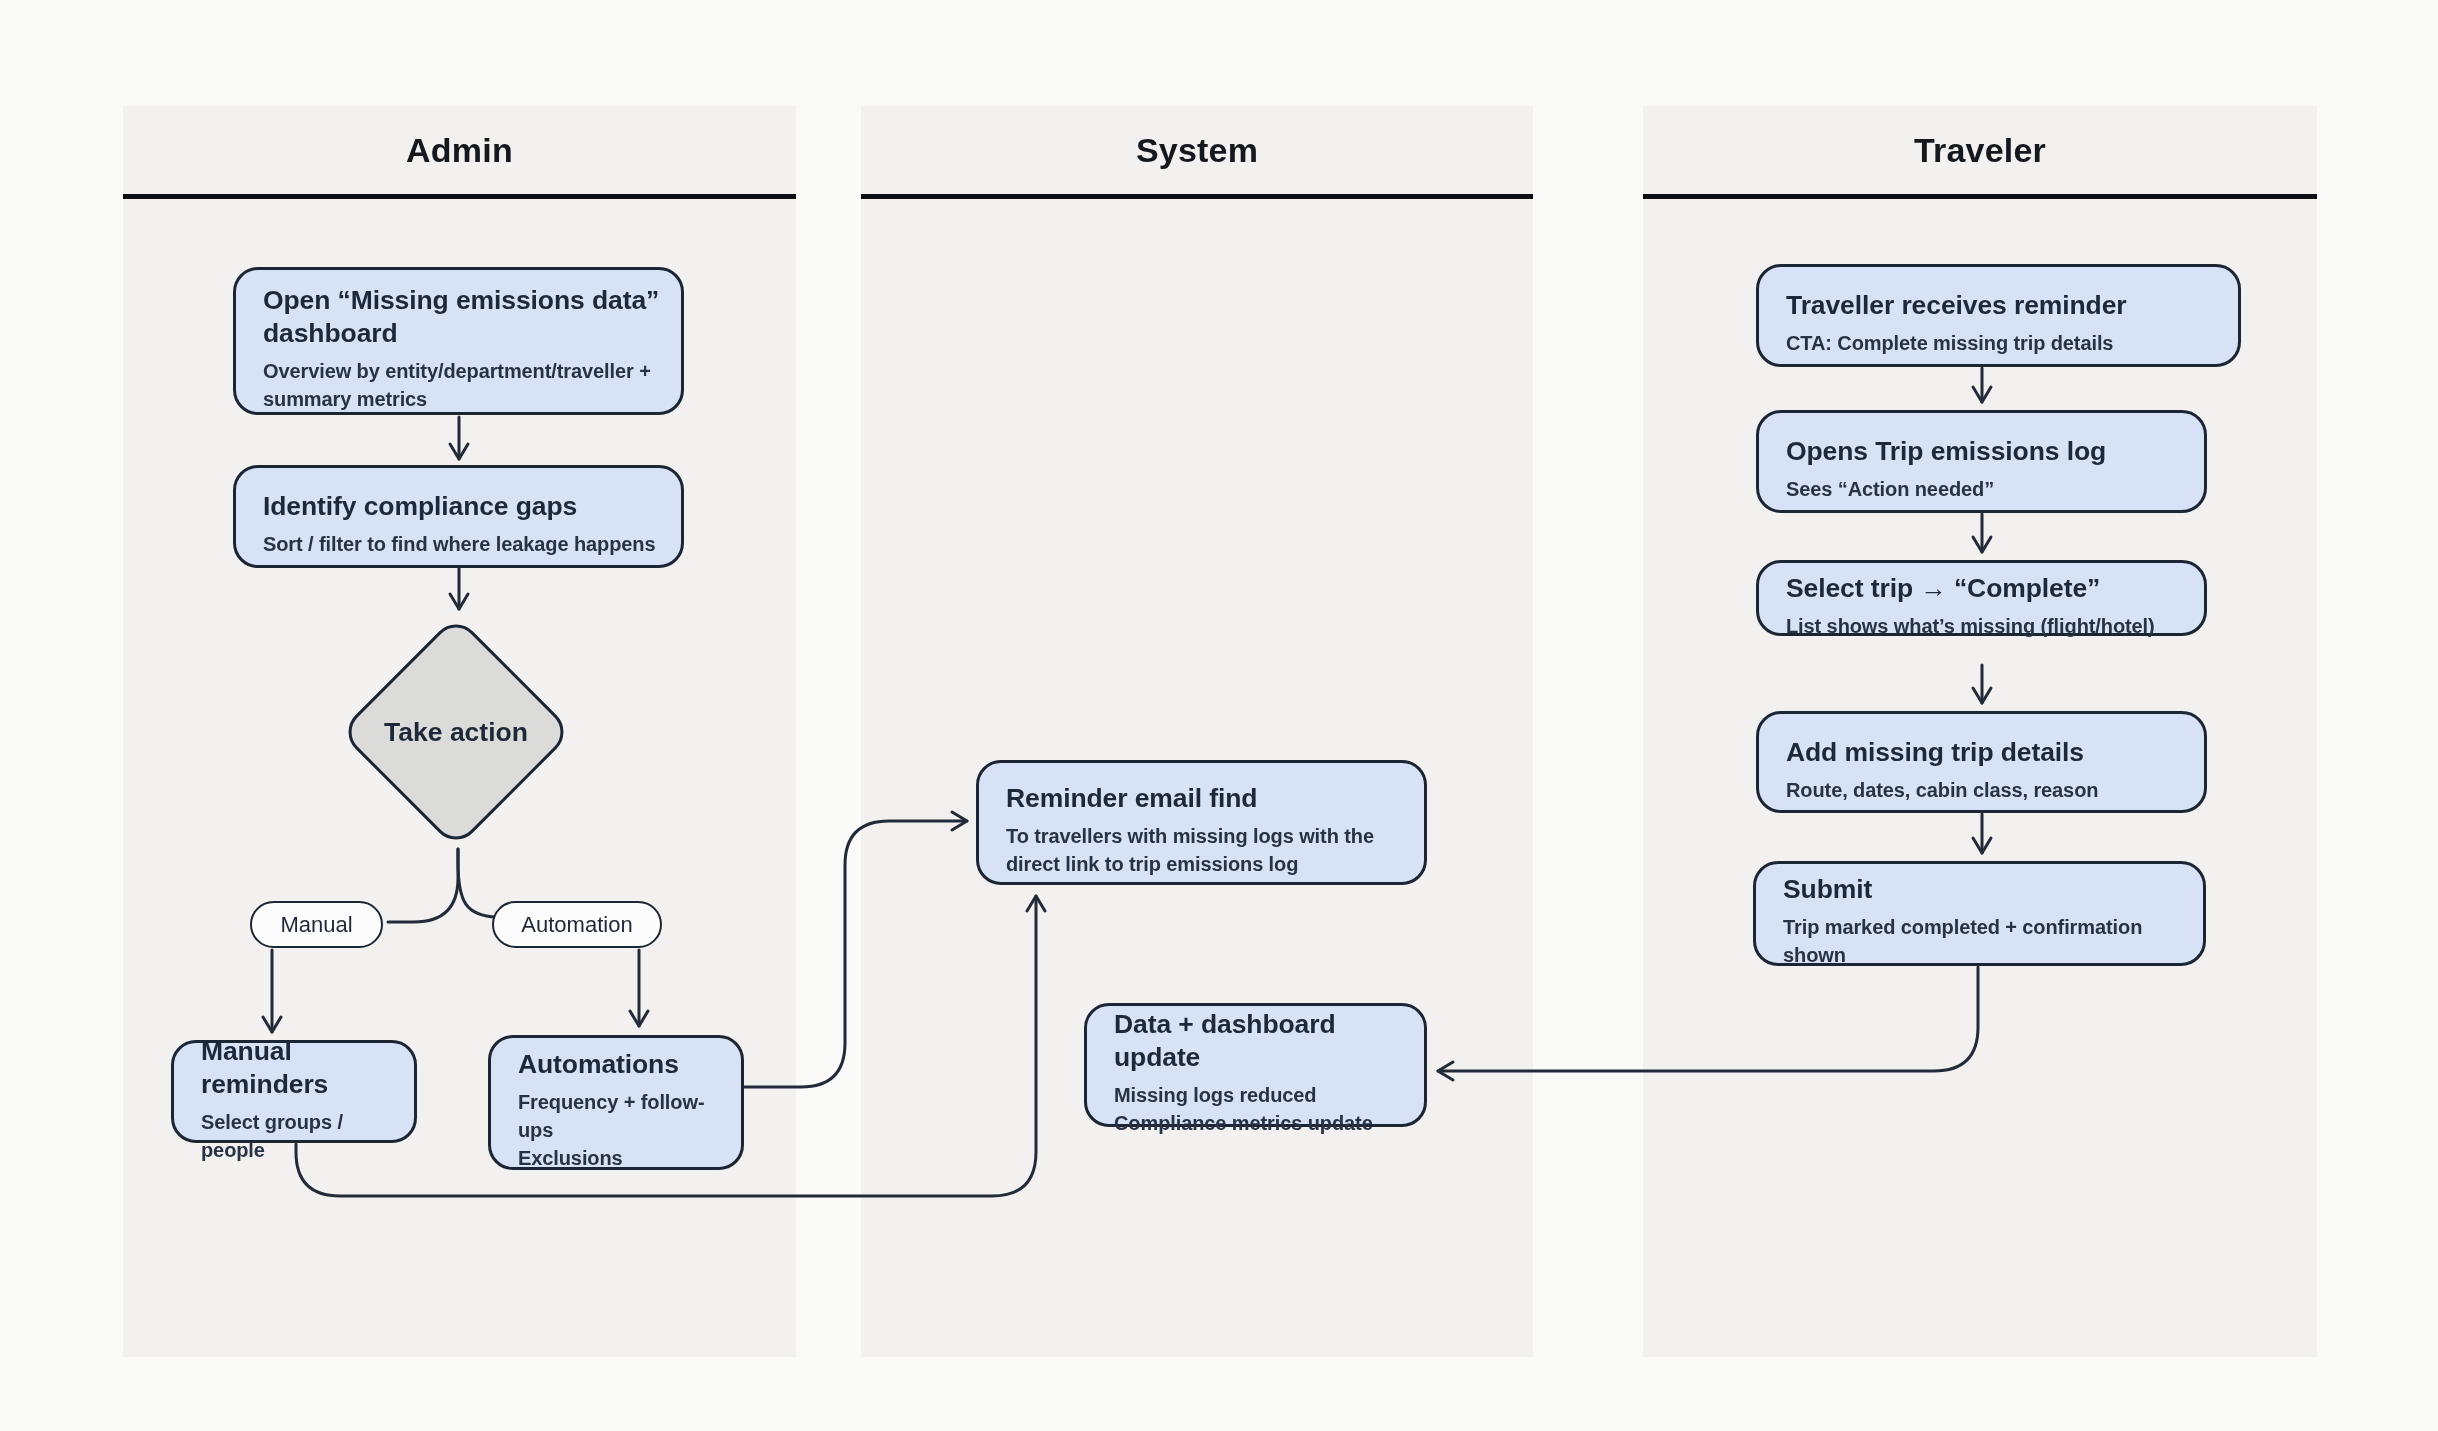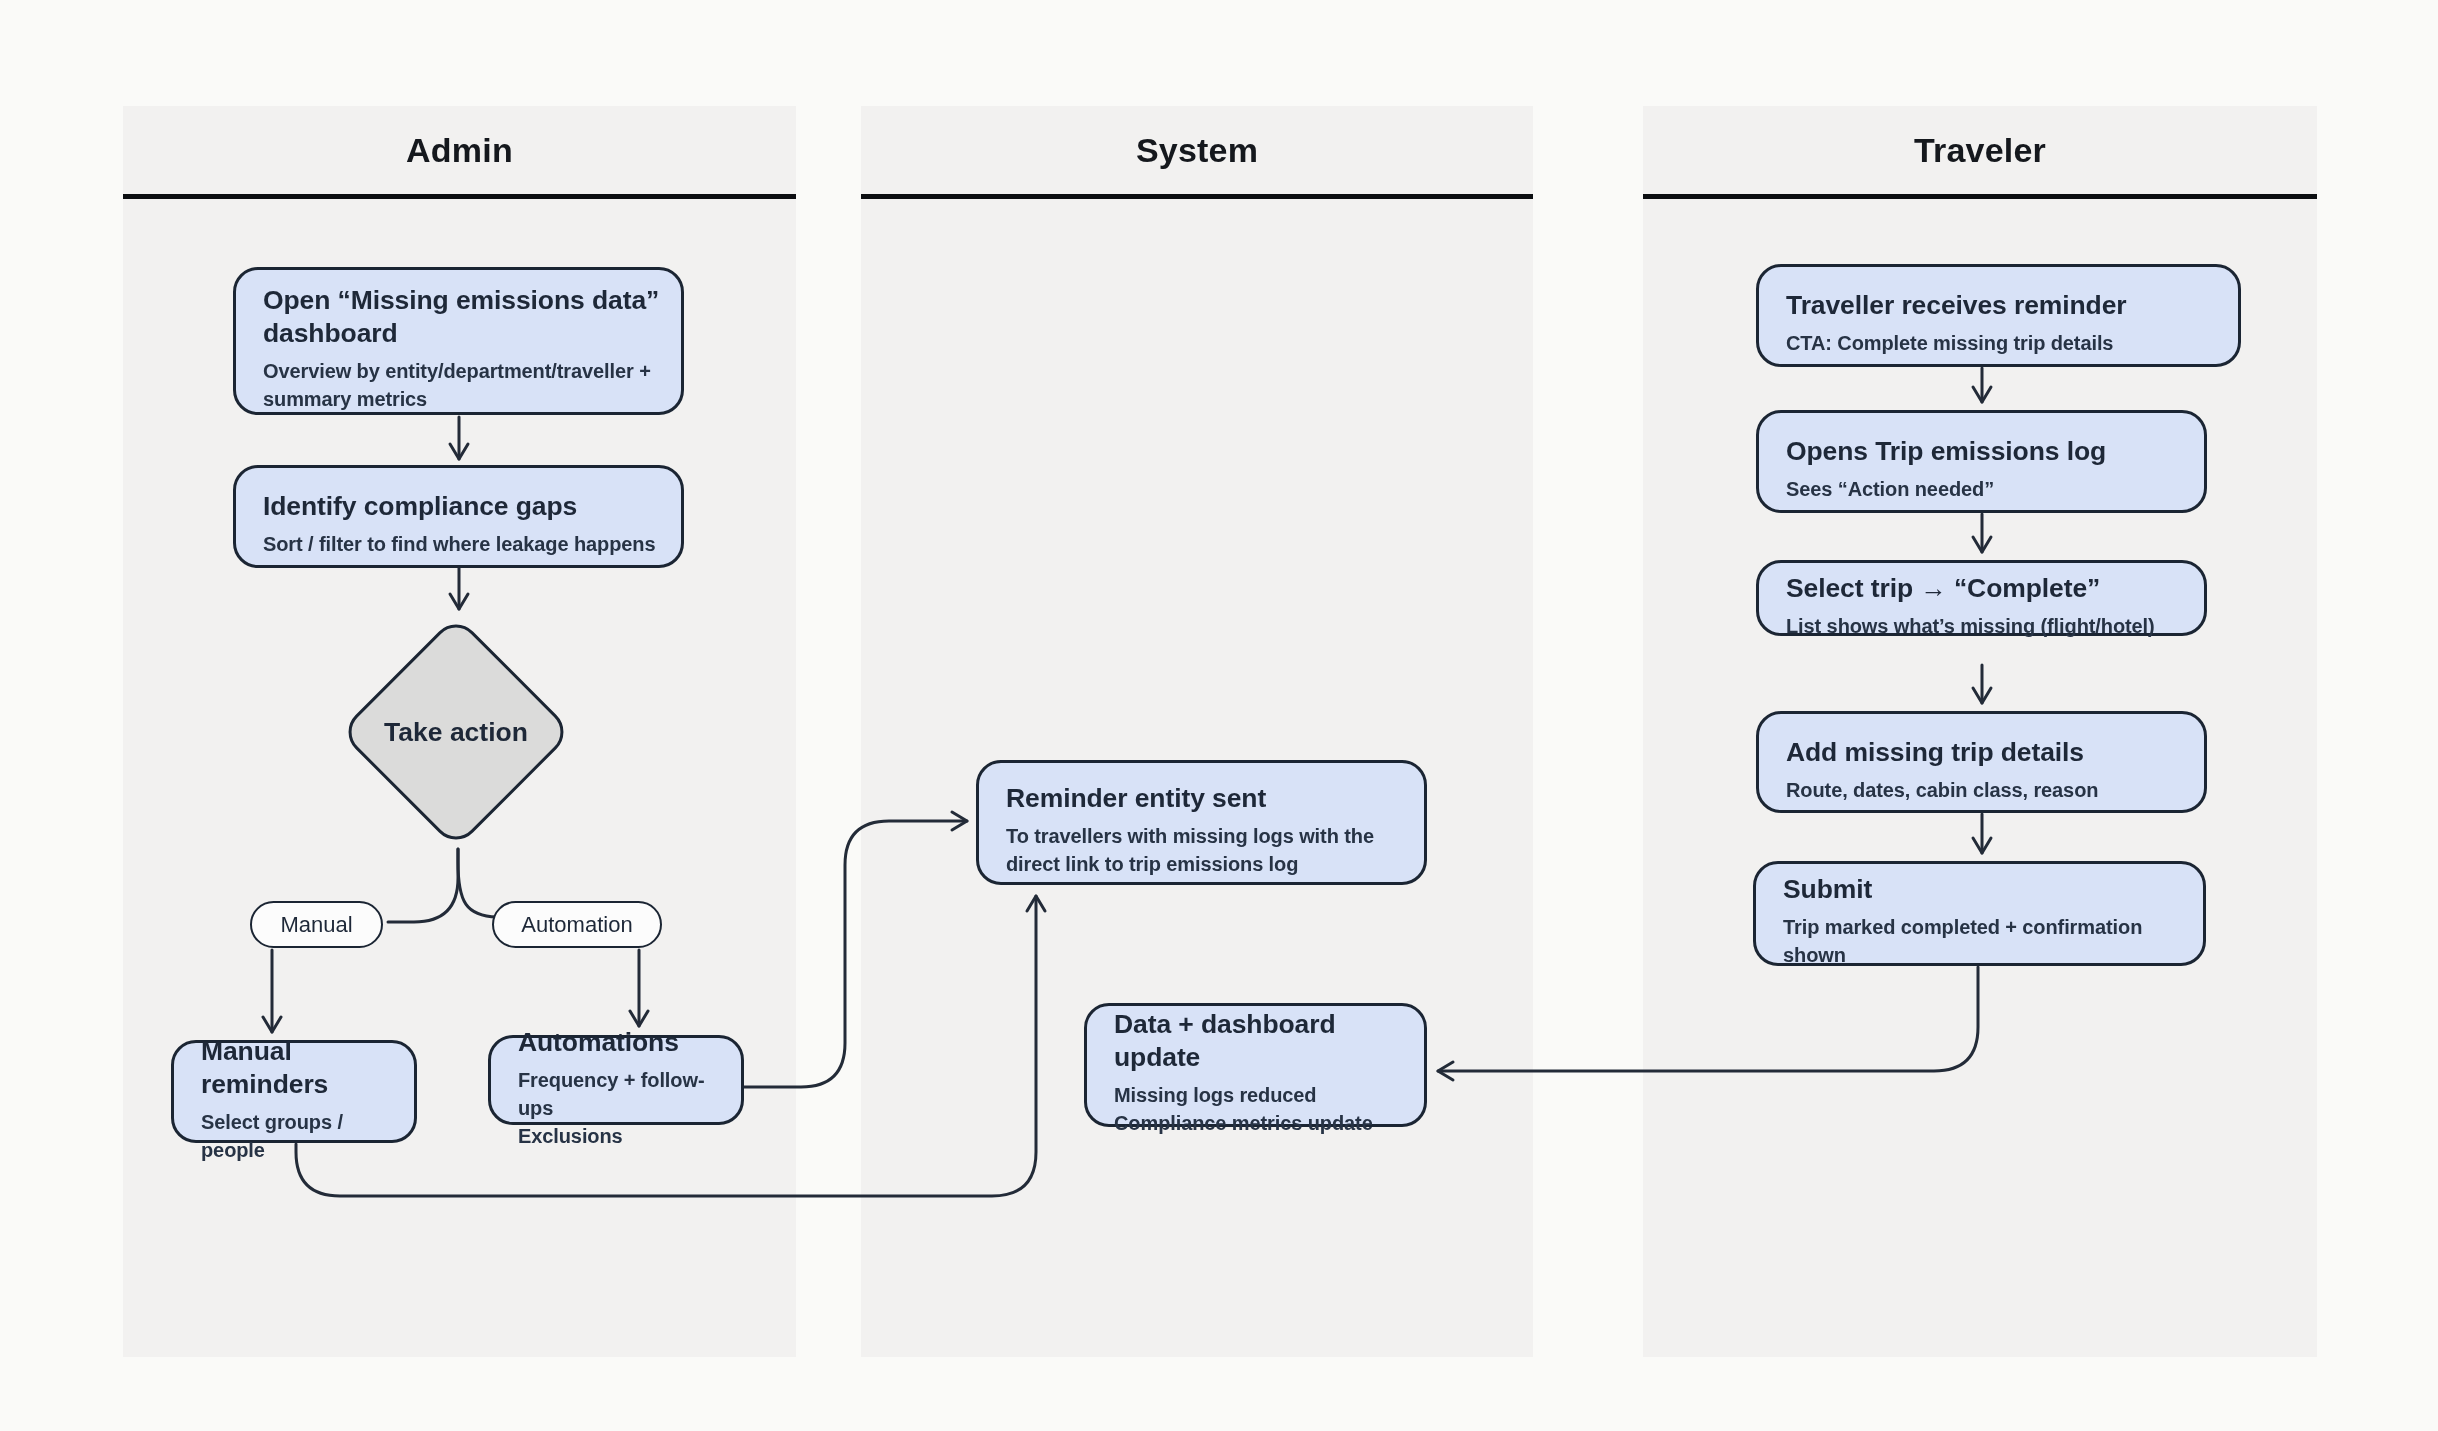--- a/index.html
+++ b/index.html
@@ -95,28 +95,28 @@
   </div>
   <div class="pill" style="left:492px;top:901px;width:170px;height:47px">
     <span>Automation</span>
   </div>
 
   <div class="node" style="left:171px;top:1040px;width:246px;height:103px">
     <div class="title">Manual reminders</div>
     <div class="subtitle">Select groups / people</div>
   </div>
 
-  <div class="node" style="left:488px;top:1035px;width:256px;height:90px">
+  <div class="node" style="left:488px;top:1035px;width:256px;height:135px">
     <div class="title">Automations</div>
     <div class="subtitle multiline">Frequency + follow-ups
 Exclusions</div>
   </div>
 
   <div class="node" style="left:976px;top:760px;width:451px;height:125px">
-    <div class="title">Reminder entity sent</div>
+    <div class="title">Reminder email find</div>
     <div class="subtitle">To travellers with missing logs with the direct link to trip emissions log</div>
   </div>
 
   <div class="node" style="left:1084px;top:1003px;width:343px;height:124px">
     <div class="title">Data + dashboard update</div>
     <div class="subtitle multiline">Missing logs reduced
 Compliance metrics update</div>
   </div>
 
   <div class="node" style="left:1756px;top:264px;width:485px;height:103px">

